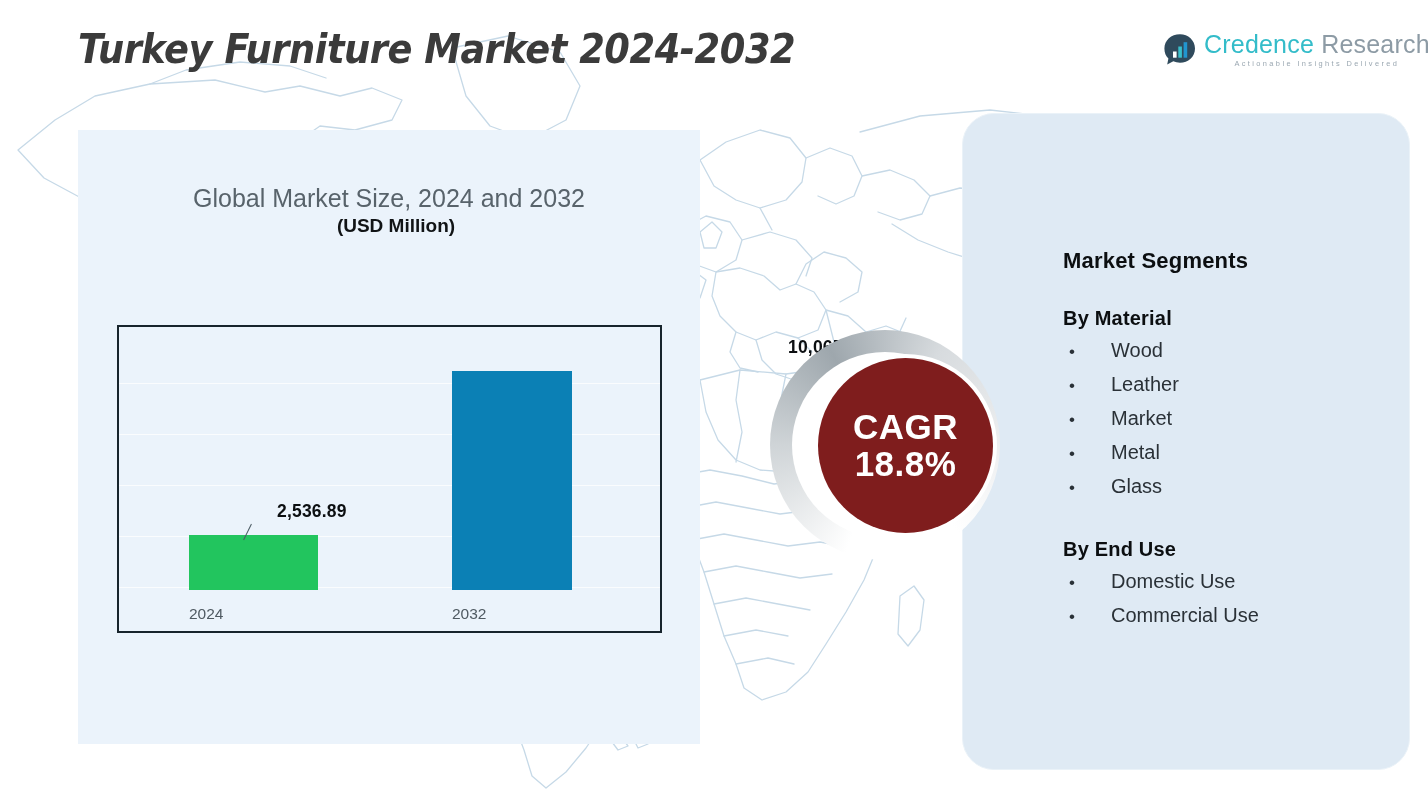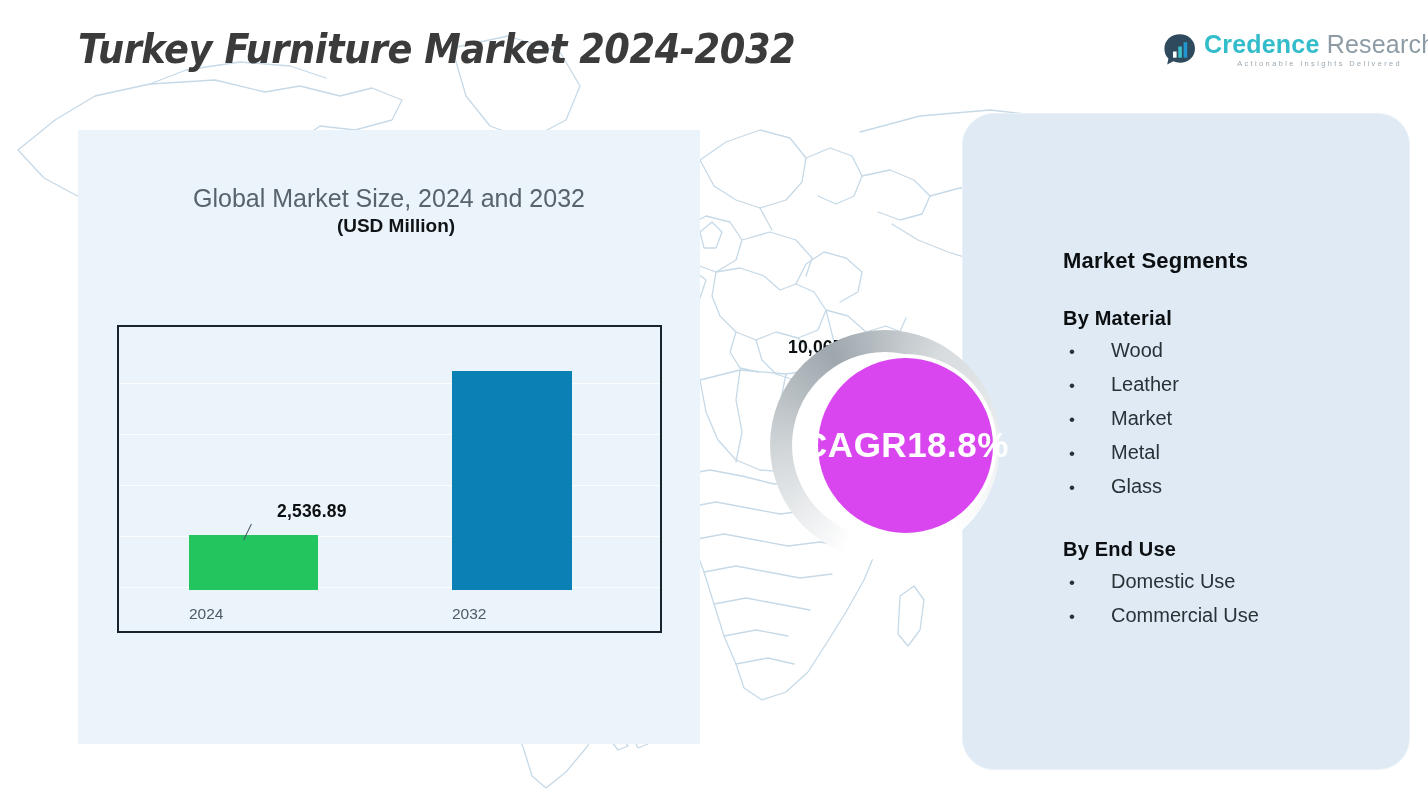--- a/index.html
+++ b/index.html
@@ -37,21 +37,21 @@
     color:#3b3b3b;
     transform:scaleX(0.92);transform-origin:left center;
     white-space:nowrap;
   }
 
   
   .logo{position:absolute;left:1163px;top:32px;display:flex;align-items:flex-start;}
   .logo-mark{width:34px;height:34px;flex:0 0 34px;margin-top:1px;}
   .logo-text{margin-left:7px;line-height:1;}
   .logo-words{font-size:25px;letter-spacing:0.2px;white-space:nowrap;}
-  .logo-words .w1{color:#33bcc9;font-weight:bold;}
+  .logo-words .w1{color:#33bcc9;}
   .logo-words .w2{color:#8d9ba5;}
   .logo-tag{
     font-size:7.4px;color:#9aa7b1;letter-spacing:2.4px;
     margin-top:3px;white-space:nowrap;text-align:center;
   }
 
   
   .chart-title-1{
     position:absolute;left:78px;top:184px;width:622px;text-align:center;
     font-size:25px;color:#58636b;
@@ -88,22 +88,22 @@
     position:absolute;left:0;top:0;width:230px;height:230px;border-radius:50%;
     background:conic-gradient(from 200deg,#ffffff 0deg,#cfd4d7 70deg,#9ea7ad 130deg,#d7dbde 190deg,#ffffff 300deg,#ffffff 360deg);
     filter:blur(0.4px);
   }
   .cagr-ring-inner{
     position:absolute;left:22px;top:22px;width:186px;height:186px;border-radius:50%;
     background:#ffffff;
   }
   .cagr-circle{
     position:absolute;left:48px;top:28px;width:175px;height:175px;border-radius:50%;
-    background:#d946ef;
-    display:flex;flex-direction:row;align-items:center;justify-content:center;
+    background:#7f1d1d;
+    display:flex;flex-direction:column;align-items:center;justify-content:center;
     box-shadow:0 0 0 4px #ffffff;
   }
   .cagr-t1{color:#ffffff;font-size:35px;font-weight:bold;letter-spacing:0.5px;line-height:1.05;}
   .cagr-t2{color:#ffffff;font-size:35px;font-weight:bold;letter-spacing:0.5px;line-height:1.05;}
 
   
   .segments{position:absolute;left:1063px;top:248px;width:330px;color:#0c0f11;}
   .seg-h1{font-size:22px;font-weight:bold;letter-spacing:0.2px;margin-bottom:33px;}
   .seg-h2{font-size:20px;font-weight:bold;letter-spacing:0.2px;margin-bottom:4px;}
   .seg-list{list-style:none;margin:0 0 34px 0;padding:0;}

